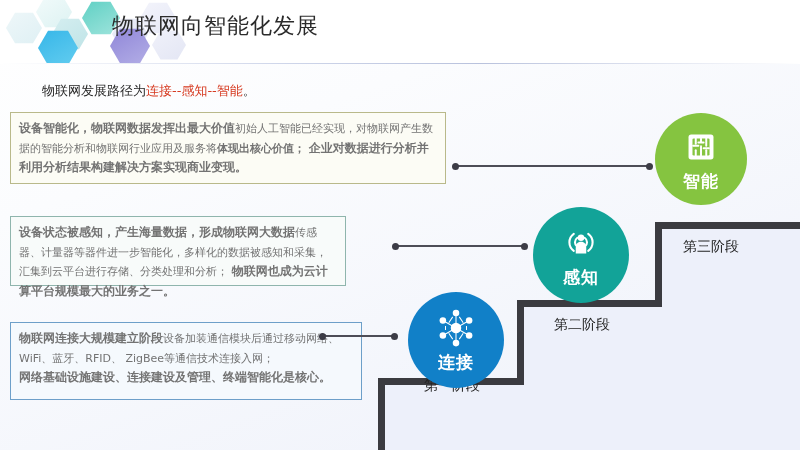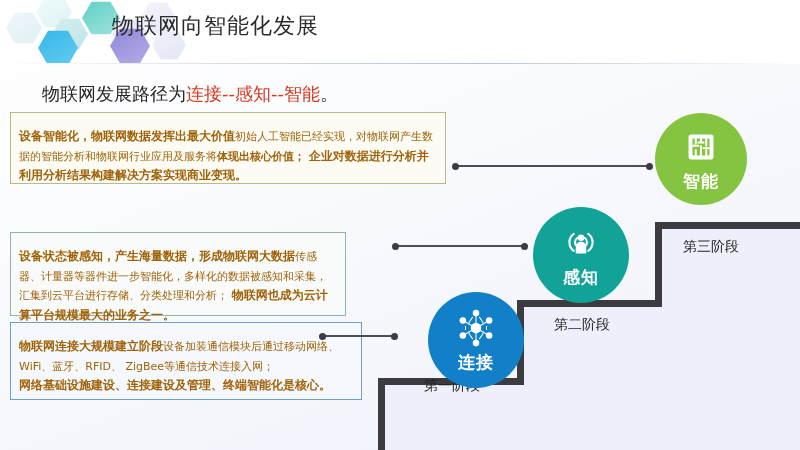--- a/index.html
+++ b/index.html
@@ -50,50 +50,50 @@
     letter-spacing: 1px;
     white-space: nowrap;
     font-family: "DejaVu Sans", "Liberation Sans", sans-serif;
   }
 
   
   .intro {
     position: absolute;
     left: 42px;
     top: 82px;
-    font-size: 18px;
+    font-size: 13px;
     color: #262626;
     white-space: nowrap;
     font-family: "DejaVu Sans", "Liberation Sans", sans-serif;
   }
   .intro .hl { color: #d63b22; }
 
   
   .tbox {
     position: absolute;
     box-sizing: border-box;
     background: #fbfcf7;
     font-size: 12px;
     line-height: 18.5px;
-    color: #a16207;
-    padding: 14px 7px 6px 8px;
+    color: #737373;
+    padding: 6px 7px 6px 8px;
     font-family: "DejaVu Sans", "Liberation Sans", sans-serif;
   }
   .tbox .b { font-weight: bold; }
   .tbox .s { font-size: 11px; }
 
   #tbox1 {
     left: 10px; top: 112px;
     width: 436px; height: 72px;
     border: 1px solid #b9b98a;
     background: #fcfcf5;
   }
   #tbox2 {
-    left: 10px; top: 232px;
-    width: 336px; height: 84px;
+    left: 10px; top: 216px;
+    width: 336px; height: 70px;
     border: 1px solid #8fb5ad;
     background: #f8fbfa;
   }
   #tbox3 {
     left: 10px; top: 322px;
     width: 352px; height: 78px;
     border: 1px solid #6d9fc9;
     background: #f5f9fd;
   }
 
@@ -149,21 +149,21 @@
     font-weight: bold;
     margin-top: 2px;
     letter-spacing: 1px;
     font-family: "DejaVu Sans", "Liberation Sans", sans-serif;
   }
   .circle .ico {
     width: 42px; height: 42px;
     display: block;
   }
   #c-connect {
-    left: 428px; top: 292px;
+    left: 408px; top: 292px;
     width: 96px; height: 96px;
     background: #1180c8;
   }
   #c-sense {
     left: 533px; top: 207px;
     width: 96px; height: 96px;
     background: #12a398;
   }
   #c-smart {
     left: 655px; top: 113px;

